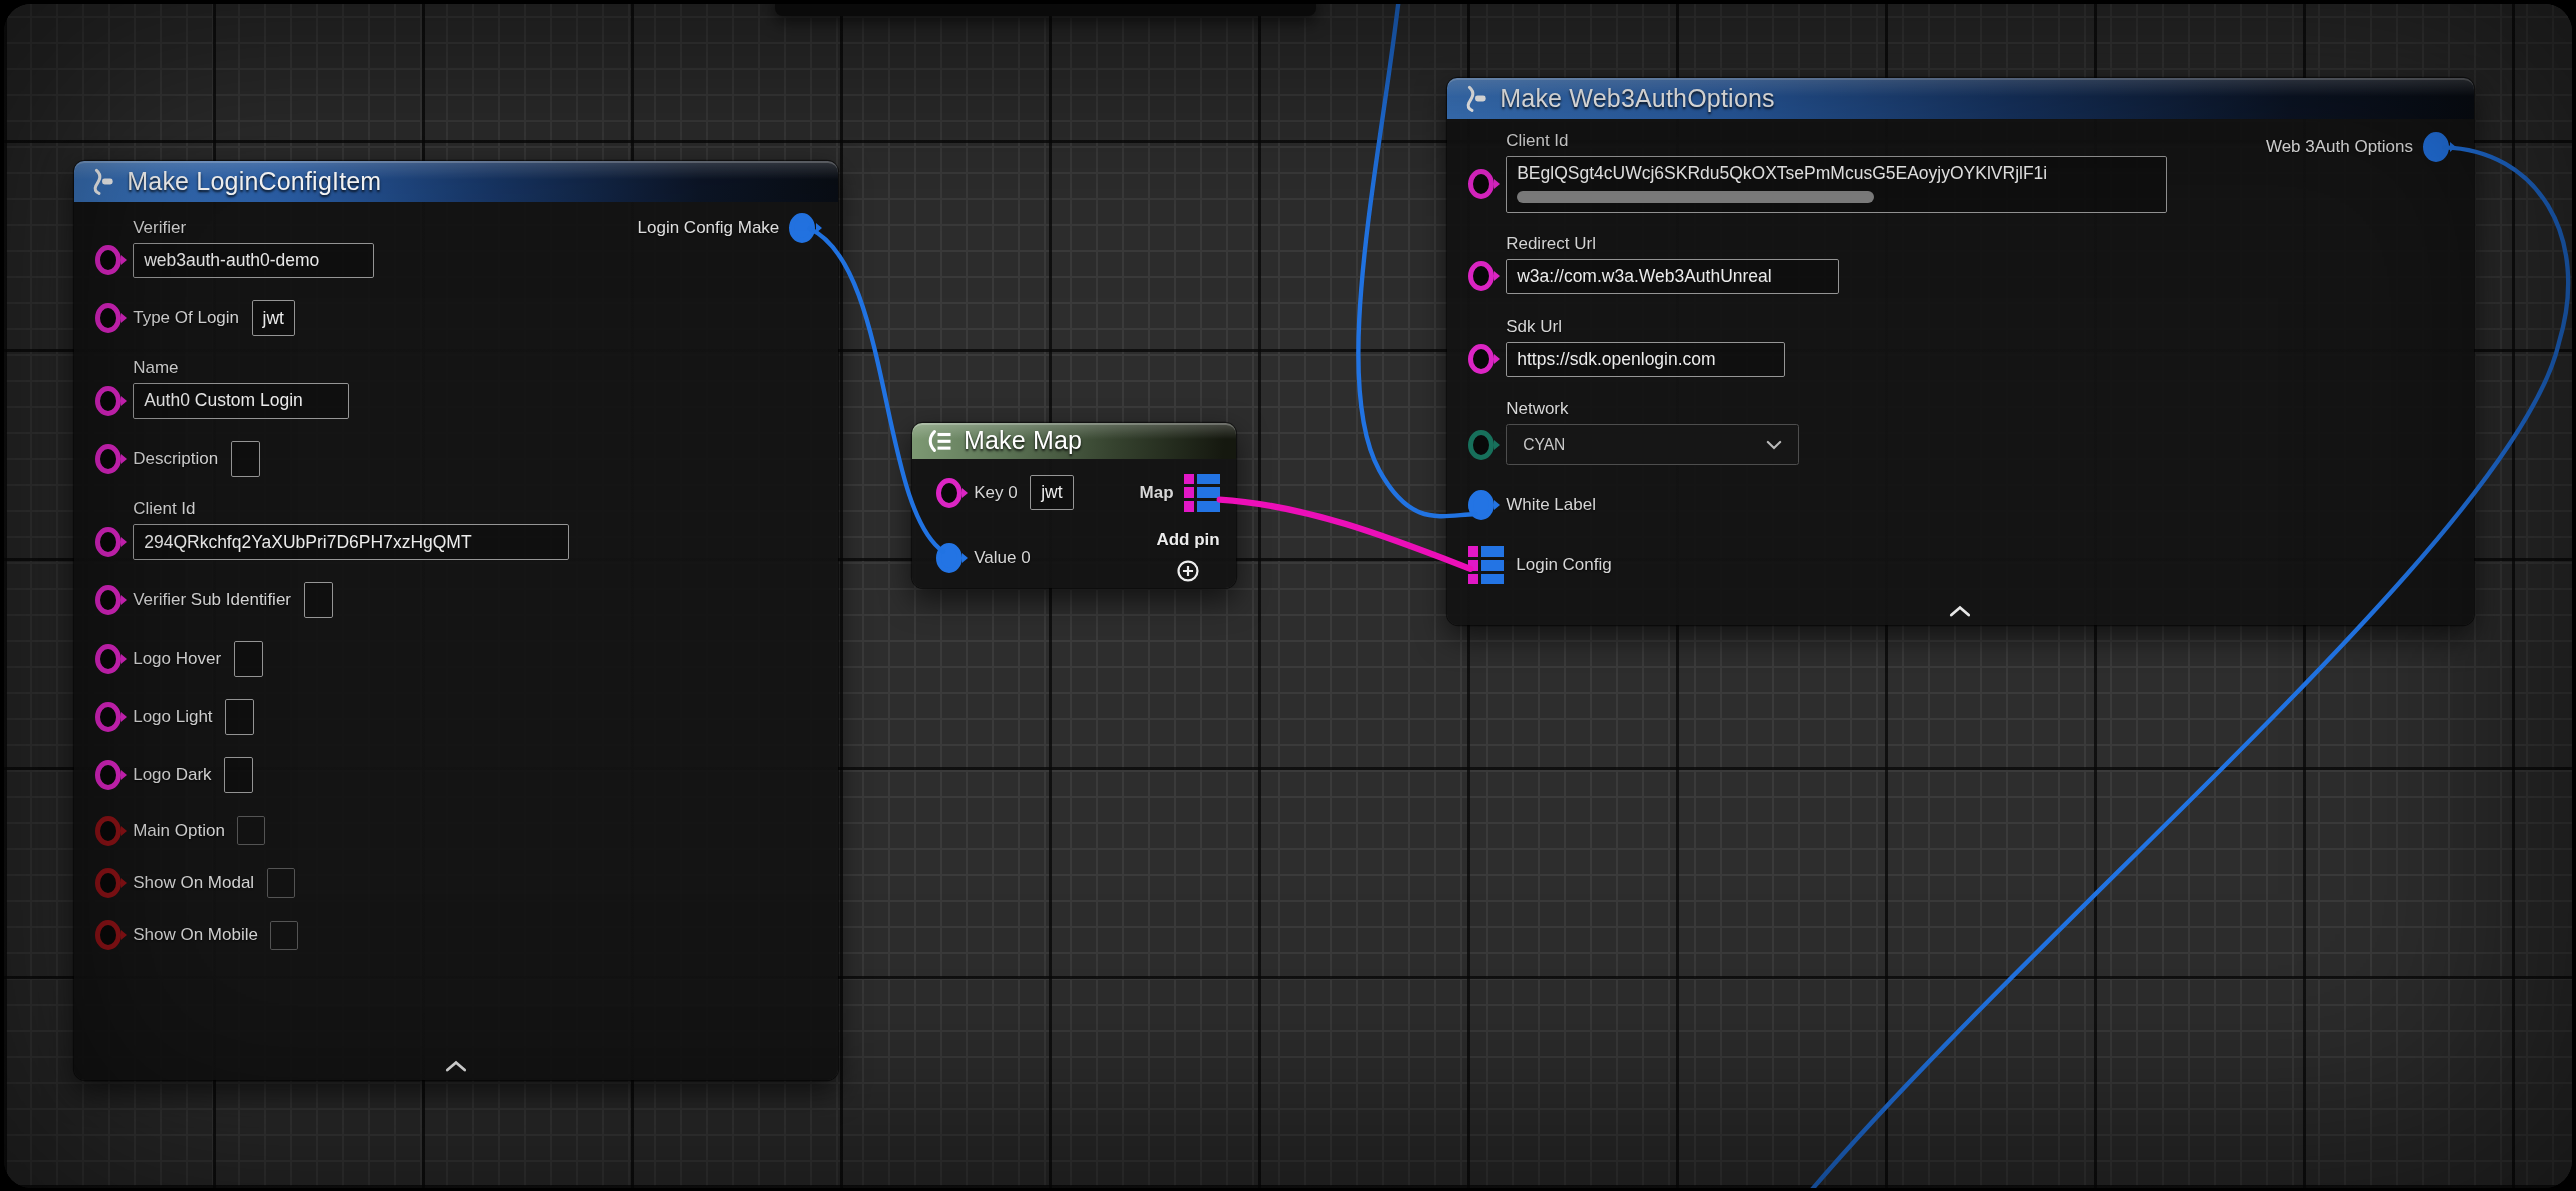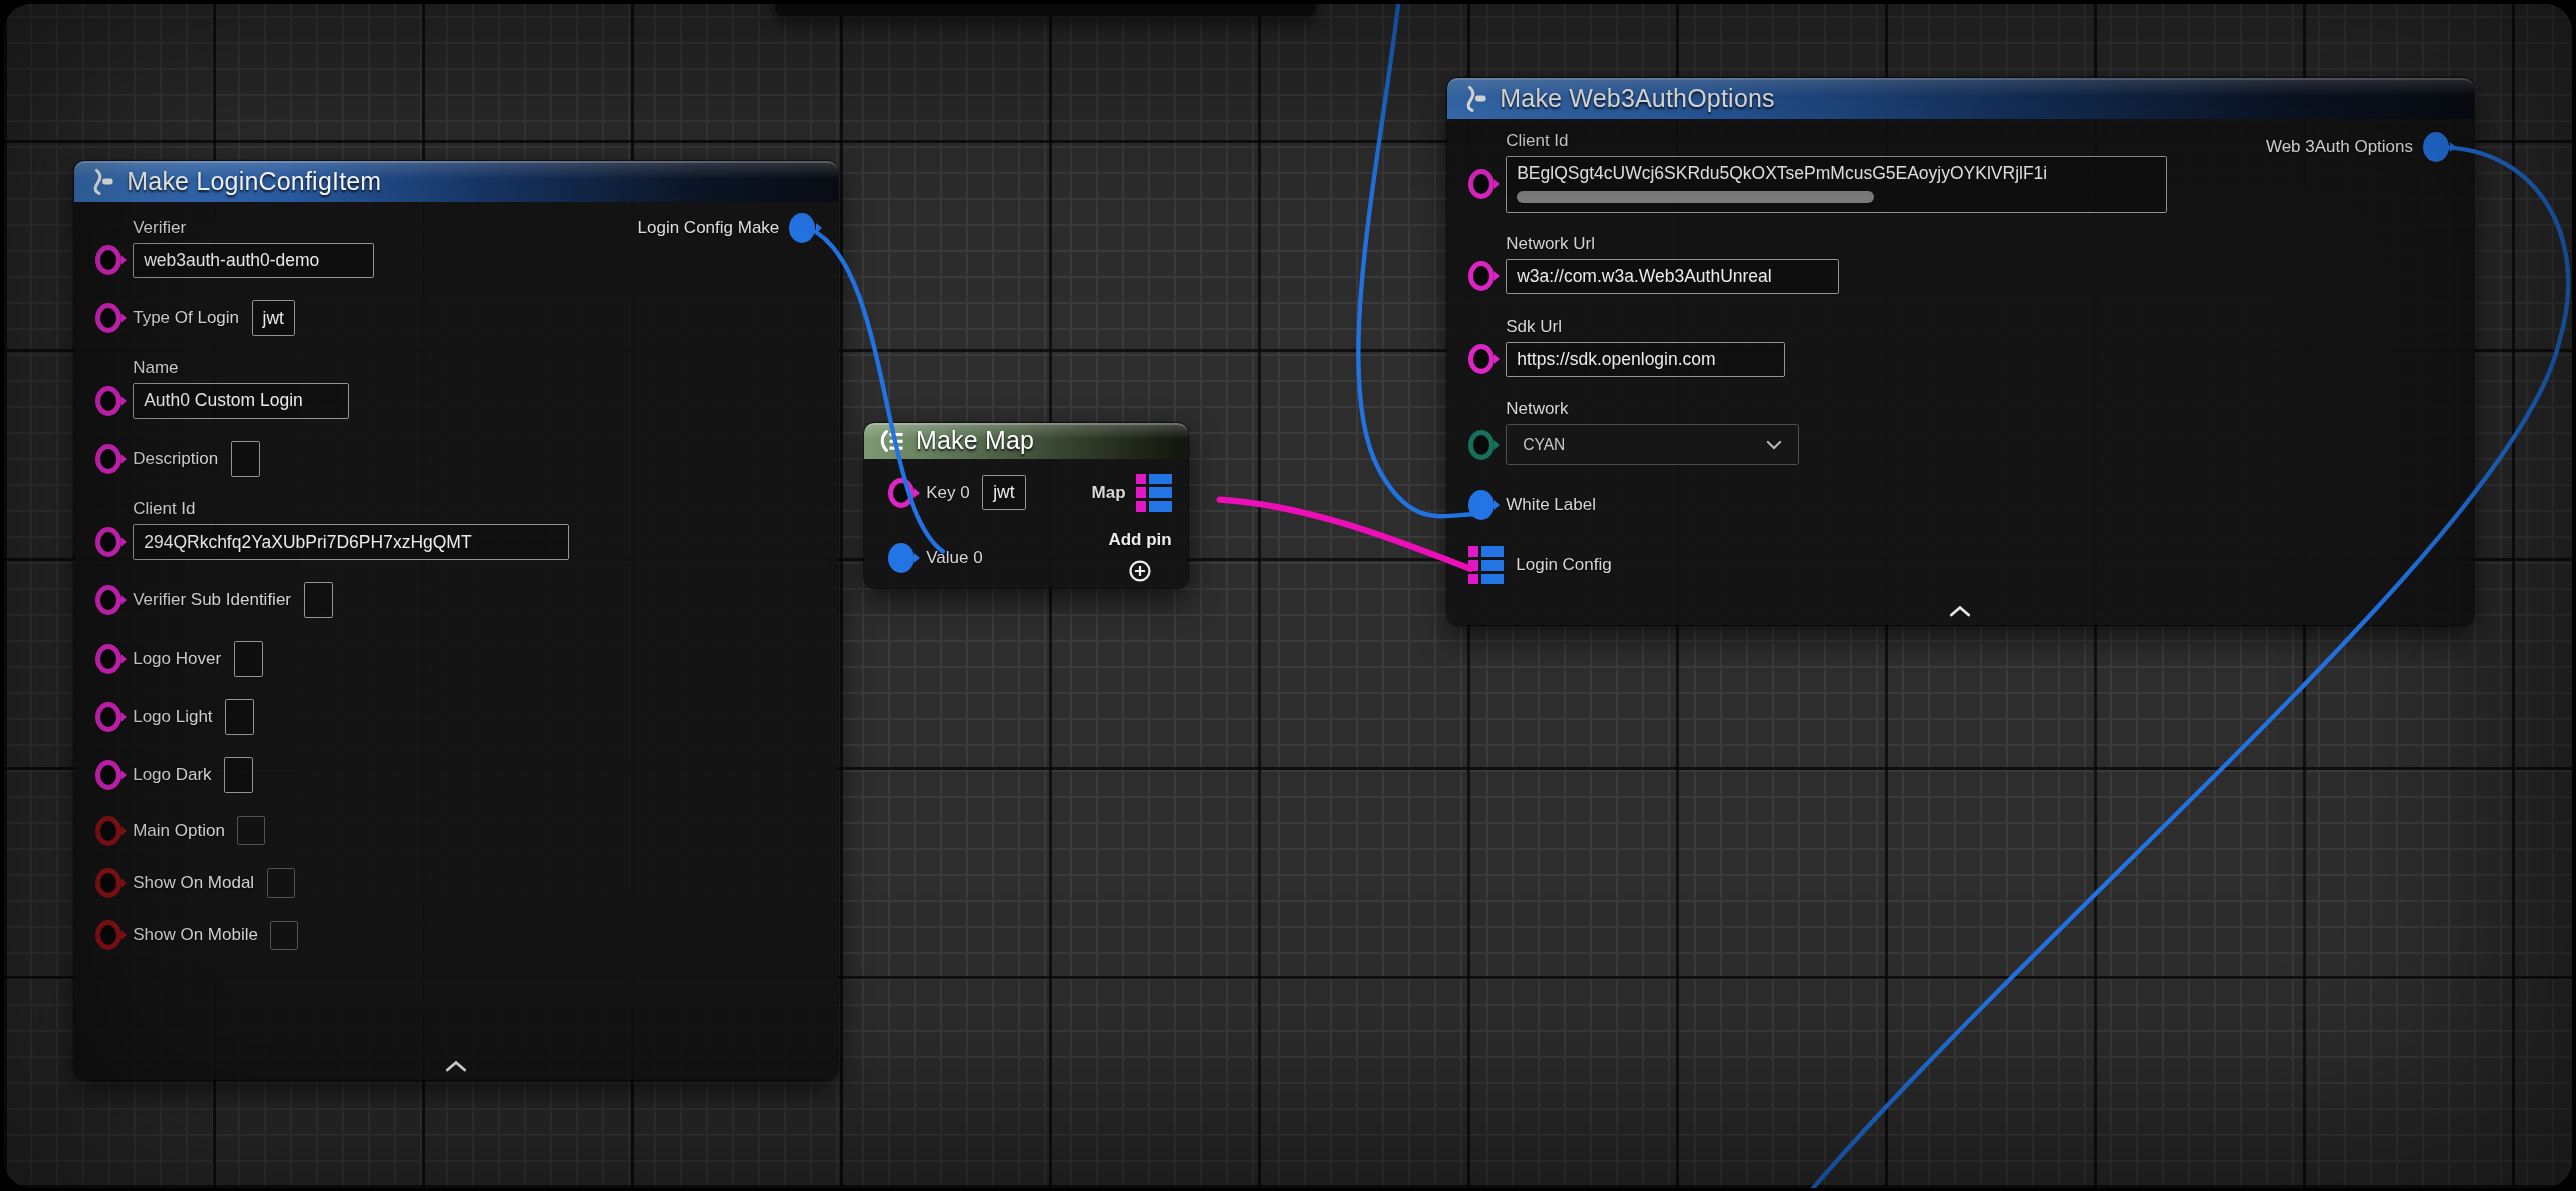--- a/index.html
+++ b/index.html
@@ -68,21 +68,21 @@
   .dd{width:293px;height:41px;background:#161616;border:1.2px solid #4e4e4e;border-radius:2.5px;
     display:flex;align-items:center;padding:0 16px;box-sizing:border-box;}
   .dd .val{font-size:15.6px;color:#c9c9c9;}
   .dd .chev{margin-left:auto;display:flex;}
 
   .addpin{display:flex;align-items:center;gap:8.7px;margin-left:auto;flex-direction:column;}
   .addpin .lbl{font-weight:bold;color:#ececec;}
 
   
   #n1{left:70px;top:157px;width:764px;height:919px;}
-  #nm{left:860px;top:419px;width:324px;height:165px;}
+  #nm{left:908px;top:419px;width:324px;height:165px;}
   #nm .hdr{height:36px;}
   #nm .nbody{padding:15px 16px 0 24px;}
   #n3{left:1443px;top:74px;width:1027px;height:547px;}
   #n3 .nbody{padding:12.5px 17.5px 0 21px;}
 
   .offbar{position:absolute;left:771px;top:-15px;width:541px;height:27.4px;background:#101010;
     border-radius:7.5px;box-shadow:0 6.2px 16px rgba(0,0,0,.55);z-index:9;}
 
   #wires{position:absolute;inset:0;z-index:30;pointer-events:none;}
 
@@ -278,21 +278,21 @@
               <div class="scrollbar-track">
                 <div class="scrollbar-thumb"></div>
               </div>
             </div>
           </div>
         </div>
 
         <div class="row stacked">
           <span class="pin p-str"></span>
           <div class="stack">
-            <span class="lbl">Network Url</span>
+            <span class="lbl">Redirect Url</span>
             <div class="box" style="width:333px;">w3a://com.w3a.Web3AuthUnreal</div>
           </div>
         </div>
 
         <div class="row stacked">
           <span class="pin p-str"></span>
           <div class="stack">
             <span class="lbl">Sdk Url</span>
             <div class="box" style="width:279px;">https://sdk.openlogin.com</div>
           </div>

